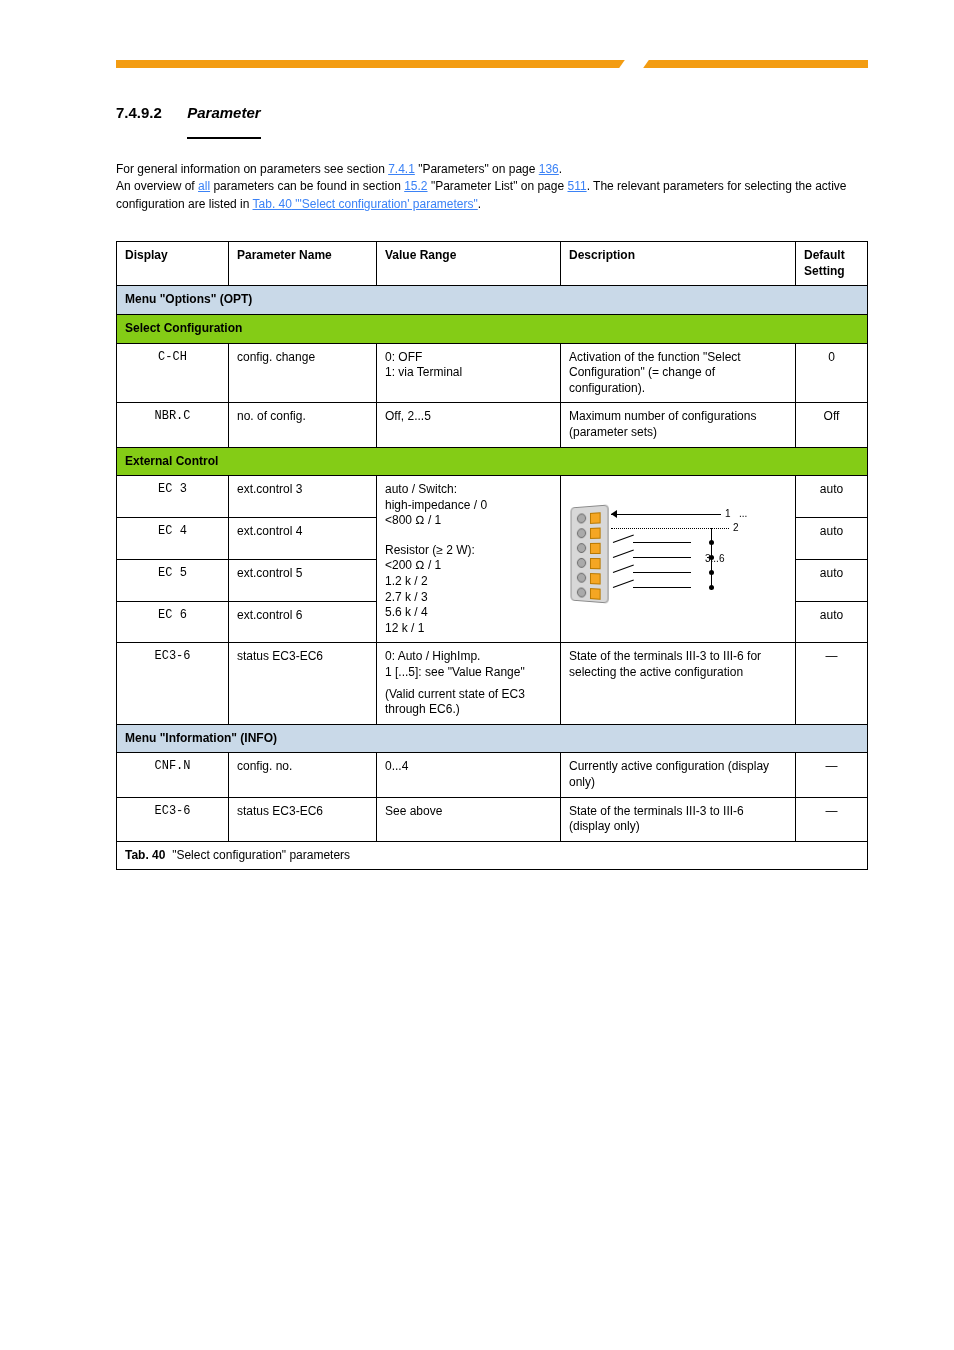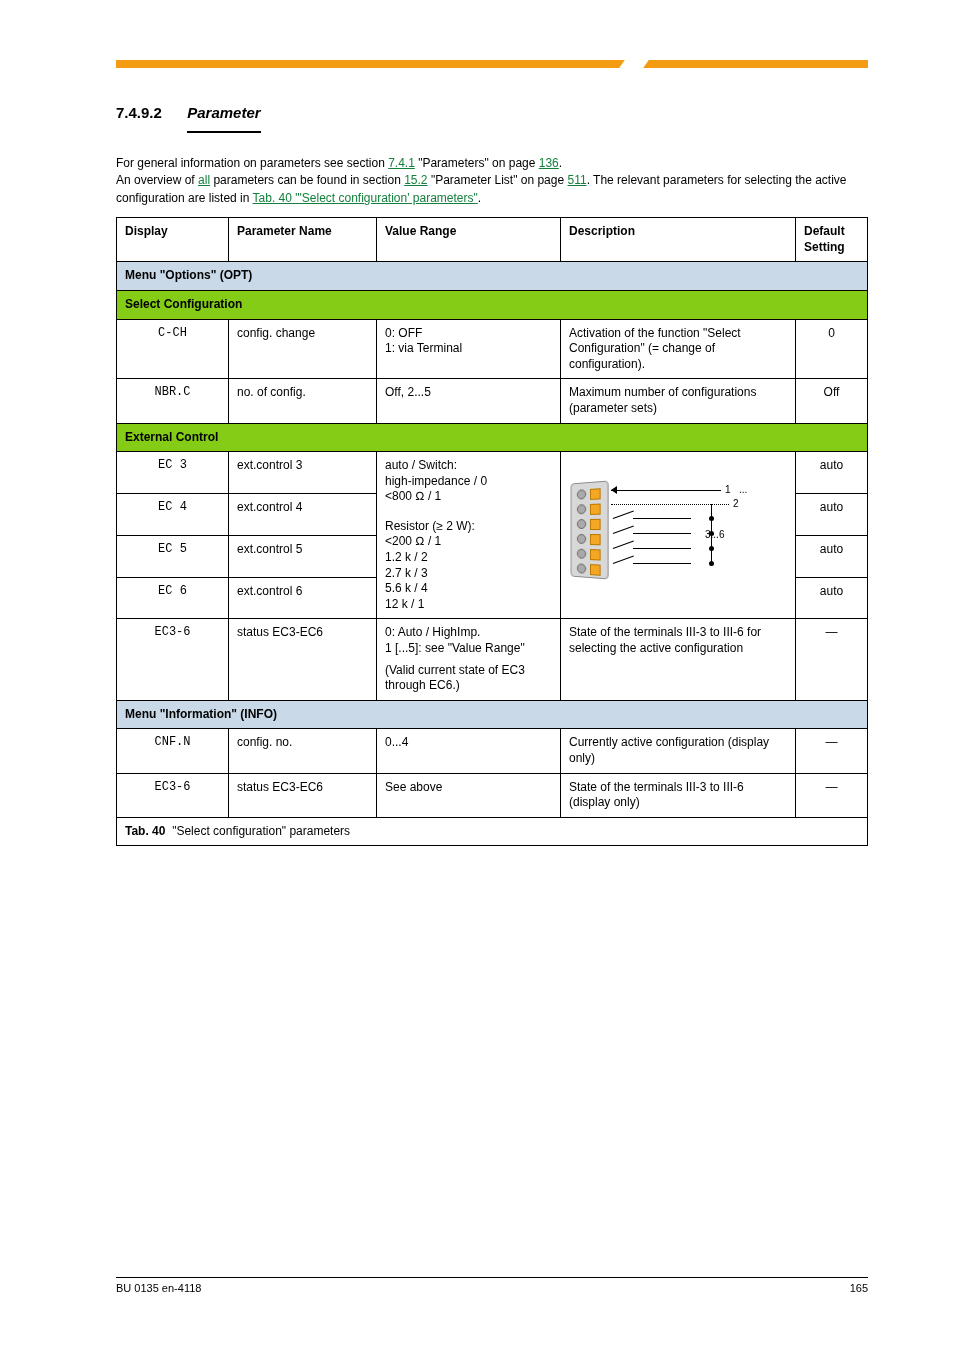--- a/index.html
+++ b/index.html
@@ -9,25 +9,25 @@
     font-family: Arial, Helvetica, sans-serif;
     font-size: 12px; color: #000; background: #fff;
   }
   .page { position: relative; width: 954px; height: 1350px; padding: 60px 86px 0 116px; }
   .rule-wrap { position: relative; height: 14px; margin-bottom: 30px; }
   .rule-bar { background: #f39c12; height: 8px; width: 100%; }
   .rule-tab {
     position: absolute; right: 222px; top: -4px; width: 24px; height: 16px;
     background: #fff; transform: skewX(-35deg);
   }
-  .section-title { font-weight: bold; font-style: italic; font-size: 15px; border-bottom: 2px solid #000; display: inline-block; padding-bottom: 10px; }
+  .section-title { font-weight: bold; font-style: italic; font-size: 15px; border-bottom: 2px solid #000; display: inline-block; padding-bottom: 16px; }
   .top-caption { margin-top: 22px; font-size: 12px; line-height: 1.45; }
-  .top-caption a, .ul { text-decoration: underline; color: #15803d; }
+  .top-caption a, .ul { text-decoration: underline; color: #3b82f6; }
   table.param {
-    border-collapse: collapse; width: 100%; margin-top: 10px; table-layout: fixed;
+    border-collapse: collapse; width: 100%; margin-top: 28px; table-layout: fixed;
   }
   table.param th, table.param td {
     border: 1px solid #000; padding: 6px 8px; font-size: 12px; vertical-align: top; line-height: 1.3;
   }
   table.param th { font-weight: bold; text-align: left; }
   .col-disp { width: 112px; }
   .col-name { width: 148px; }
   .col-range { width: 184px; }
   .col-desc { width: auto; }
   .col-def  { width: 72px; }
@@ -234,17 +234,13 @@
       <td>See above</td>
       <td>State of the terminals III-3 to III-6 (display only)</td>
       <td class="center">—</td>
     </tr>
     <tr>
       <td colspan="5"><b>Tab. 40</b>&nbsp;&nbsp;<span>"Select configuration" parameters</span></td>
     </tr>
   </tbody>
     </table>
 
-  <div class="footer">
-    <span>BU 0135 en-4118</span>
-    <span>165</span>
-  </div>
 </div>
 
 </body></html>

